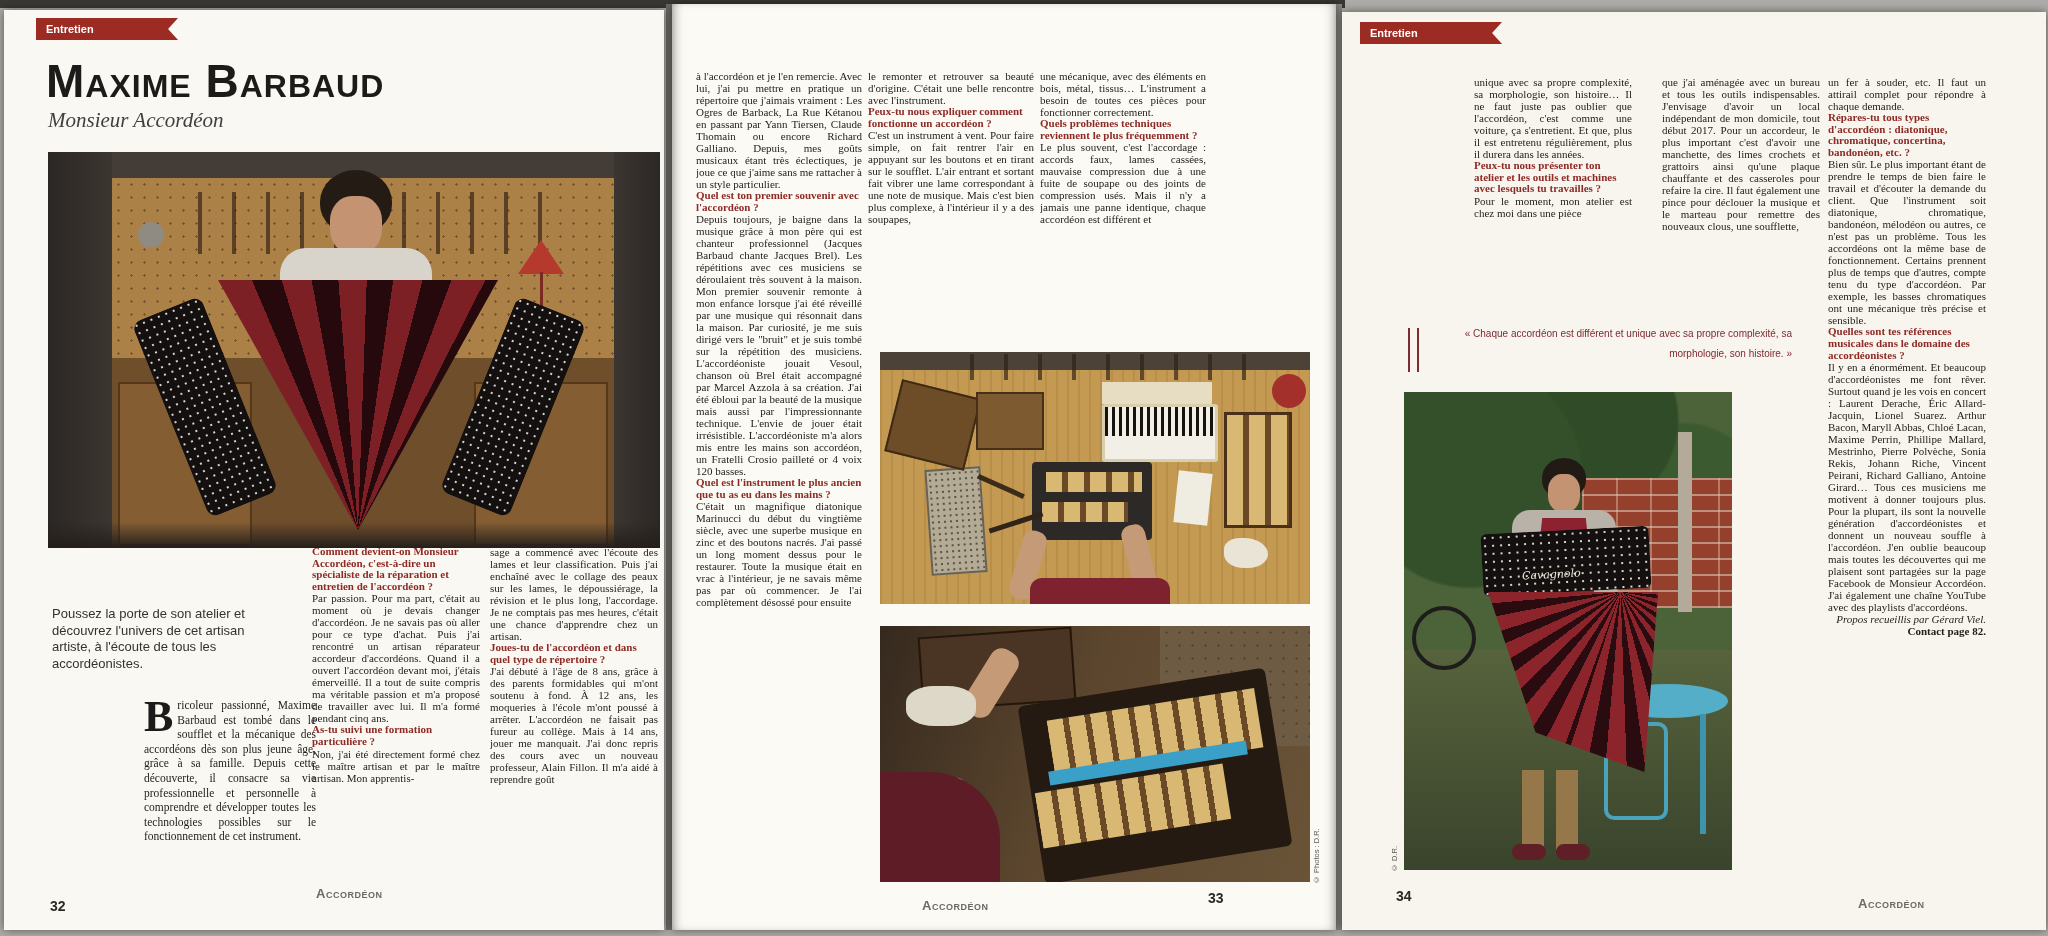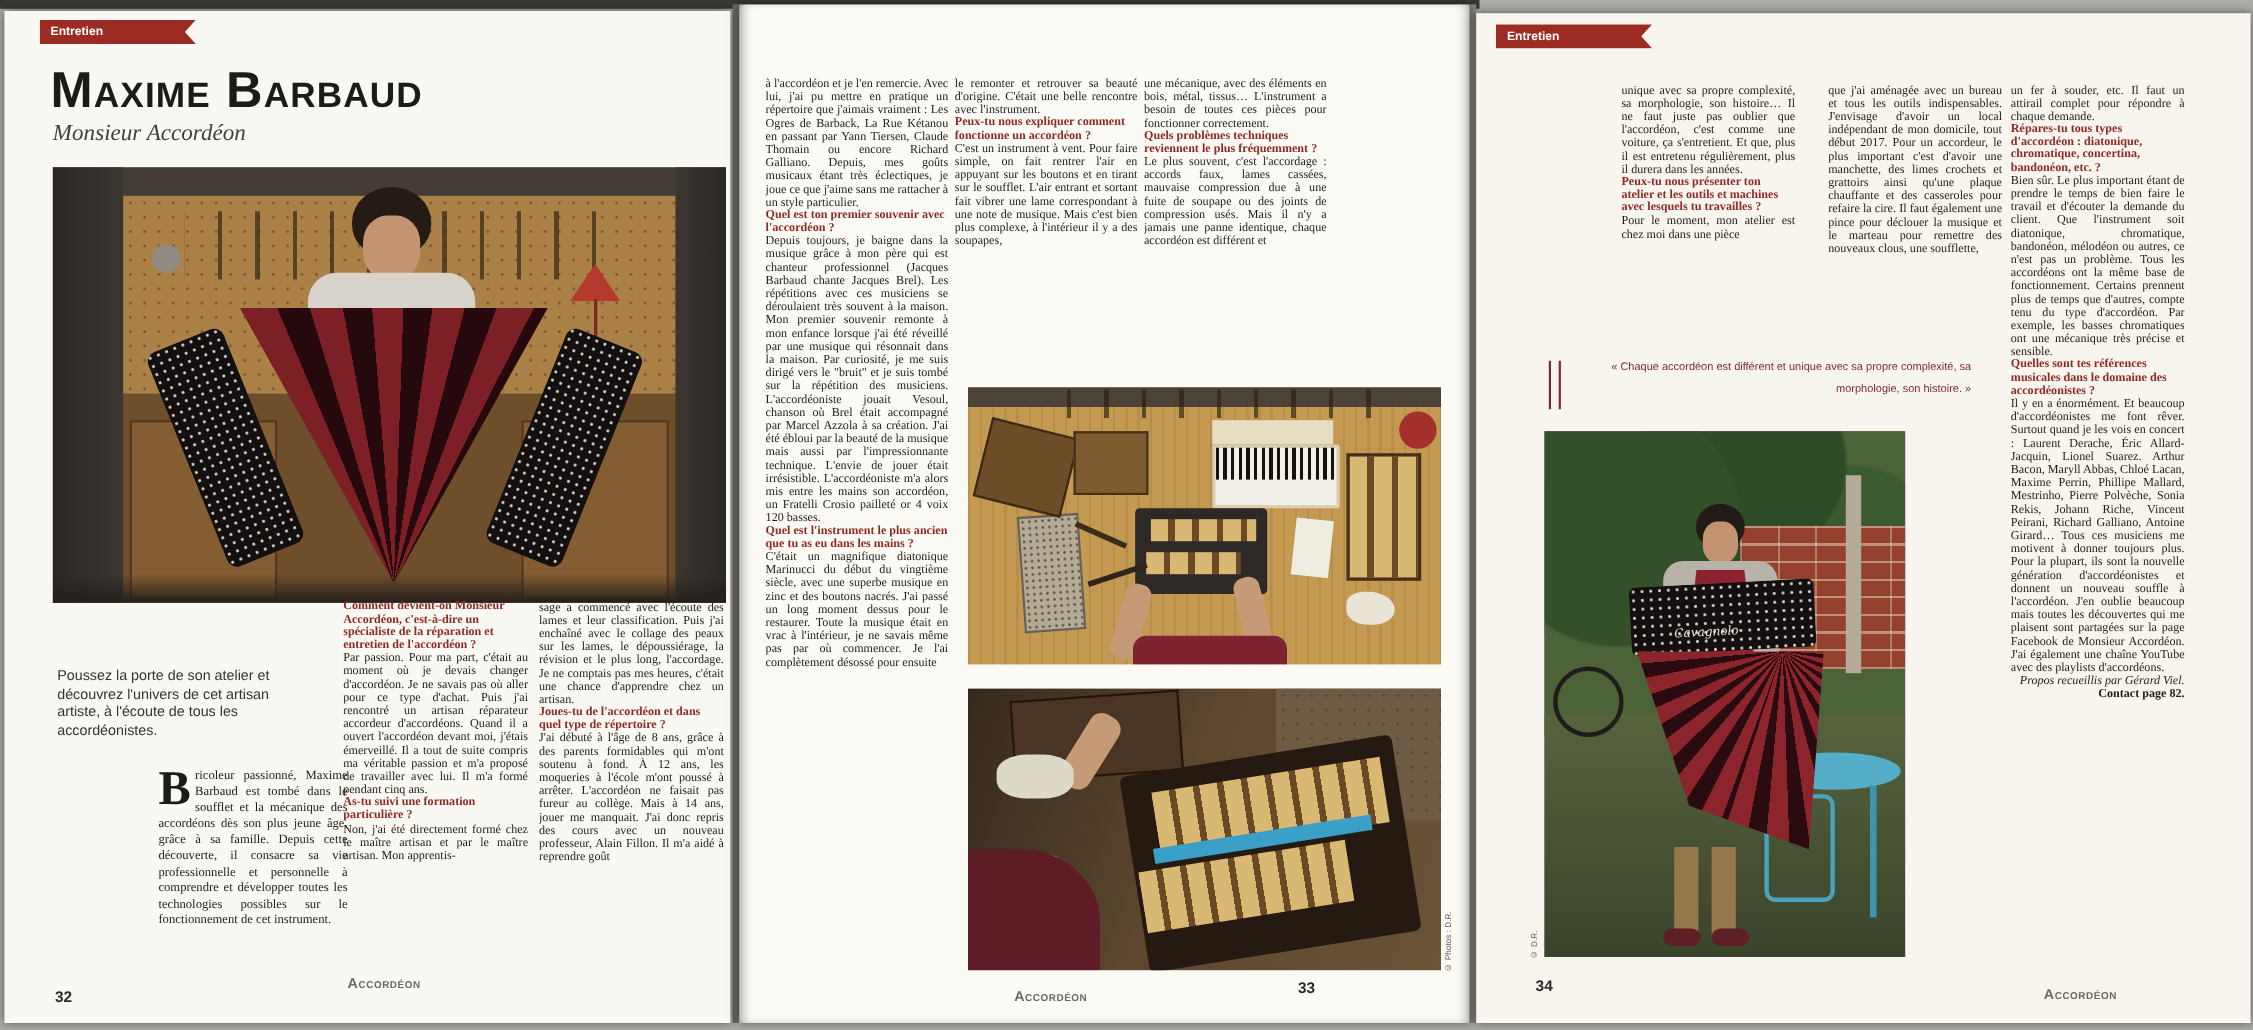--- a/index.html
+++ b/index.html
@@ -188,21 +188,21 @@
       <div class="ph reeds" style="left:158px;top:152px;width:190px;height:56px;transform:rotate(-9deg);"></div>
       <div class="ph" style="left:96px;top:20px;width:30px;height:74px;background:#c59a76;border-radius:12px;transform:rotate(32deg);"></div>
       <div class="ph" style="left:70px;top:150px;width:30px;height:86px;background:#c59a76;border-radius:12px;transform:rotate(-24deg);"></div>
       <div class="ph" style="left:0;bottom:0;width:120px;height:110px;background:#5e1d26;border-radius:0 60% 0 0;"></div>
       <div class="ph" style="left:26px;top:60px;width:70px;height:40px;background:#ded8c8;border-radius:40%;"></div>
     </div>
 
     <div class="vcredit" style="left:640px;top:770px;height:110px;">© Photos : D.R.</div>
 
     <div class="brand" style="left:250px;top:894px;">Accordéon</div>
-    <div class="pagenum" style="left:508px;top:886px;">33</div>
+    <div class="pagenum" style="left:536px;top:886px;">33</div>
   </div>
 
   <div class="page" style="left:1342px;top:12px;width:704px;height:918px;background:#f8f5ee;">
 
     <div class="ribbon" style="left:18px;top:10px;width:118px;">
       <span>Entretien</span>
     </div>
 
     <div class="col" style="left:132px;top:64px;width:158px;height:244px;">
       <p>unique avec sa propre complexité, sa morphologie, son histoire… Il ne faut juste pas oublier que l'accordéon, c'est comme une voiture, ça s'entretient. Et que, plus il est entretenu régulièrement, plus il durera dans les années.</p>

